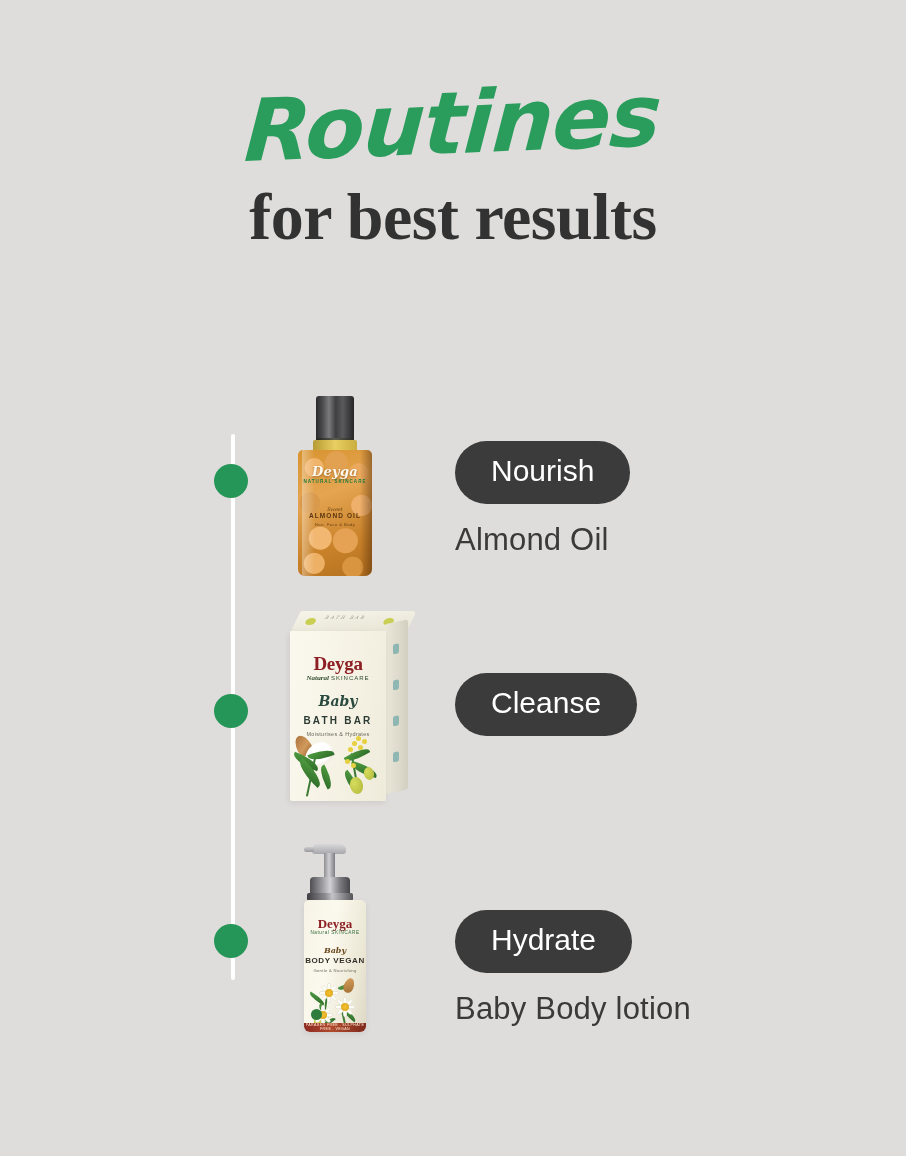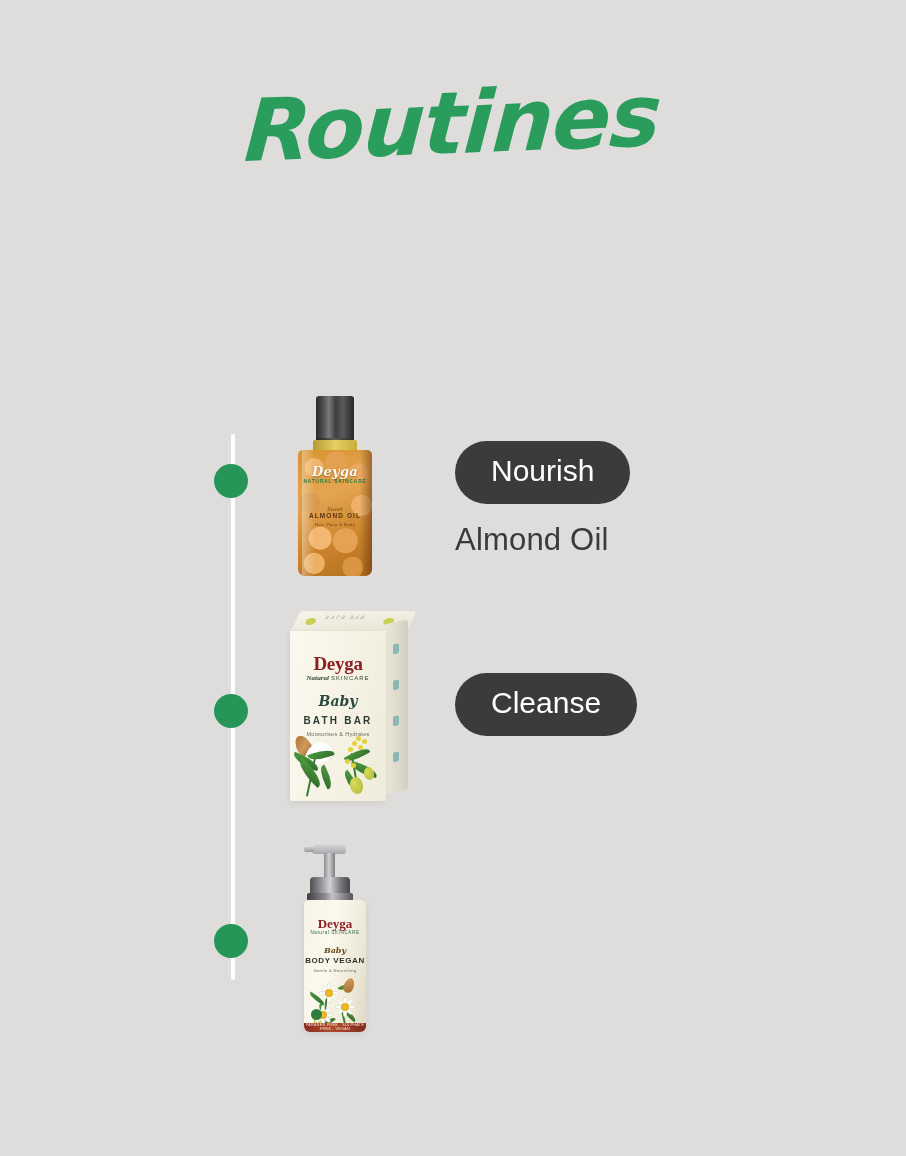--- a/index.html
+++ b/index.html
@@ -364,20 +364,21 @@
     font-size:3.6px;color:#fde9cf;letter-spacing:.4px;
   }
 </style>
 </head>
 <body>
 
 <div class="stage">
 
   <div class="heading">
     <div class="heading-script">Routines</div>
+    <div class="heading-serif">for best results</div>
   </div>
 
   <div class="timeline-line"></div>
   <div class="timeline-dot dot-1"></div>
   <div class="timeline-dot dot-2"></div>
   <div class="timeline-dot dot-3"></div>
 
   <div class="row row-1">
 
     <div class="product-slot">
@@ -520,16 +521,18 @@
 
           <div class="lot-badge"></div>
           <div class="lot-bottomband">
             <div class="lot-bandtext">PARABEN FREE  .  SULPHATE FREE  .  VEGAN</div>
           </div>
         </div>
       </div>
     </div>
 
     <div class="text-slot" style="left:455px;top:55px;">
+      <div class="pill">Hydrate</div>
+      <div class="caption">Baby Body lotion</div>
     </div>
   </div>
 
 </div>
 
 </body></html>

